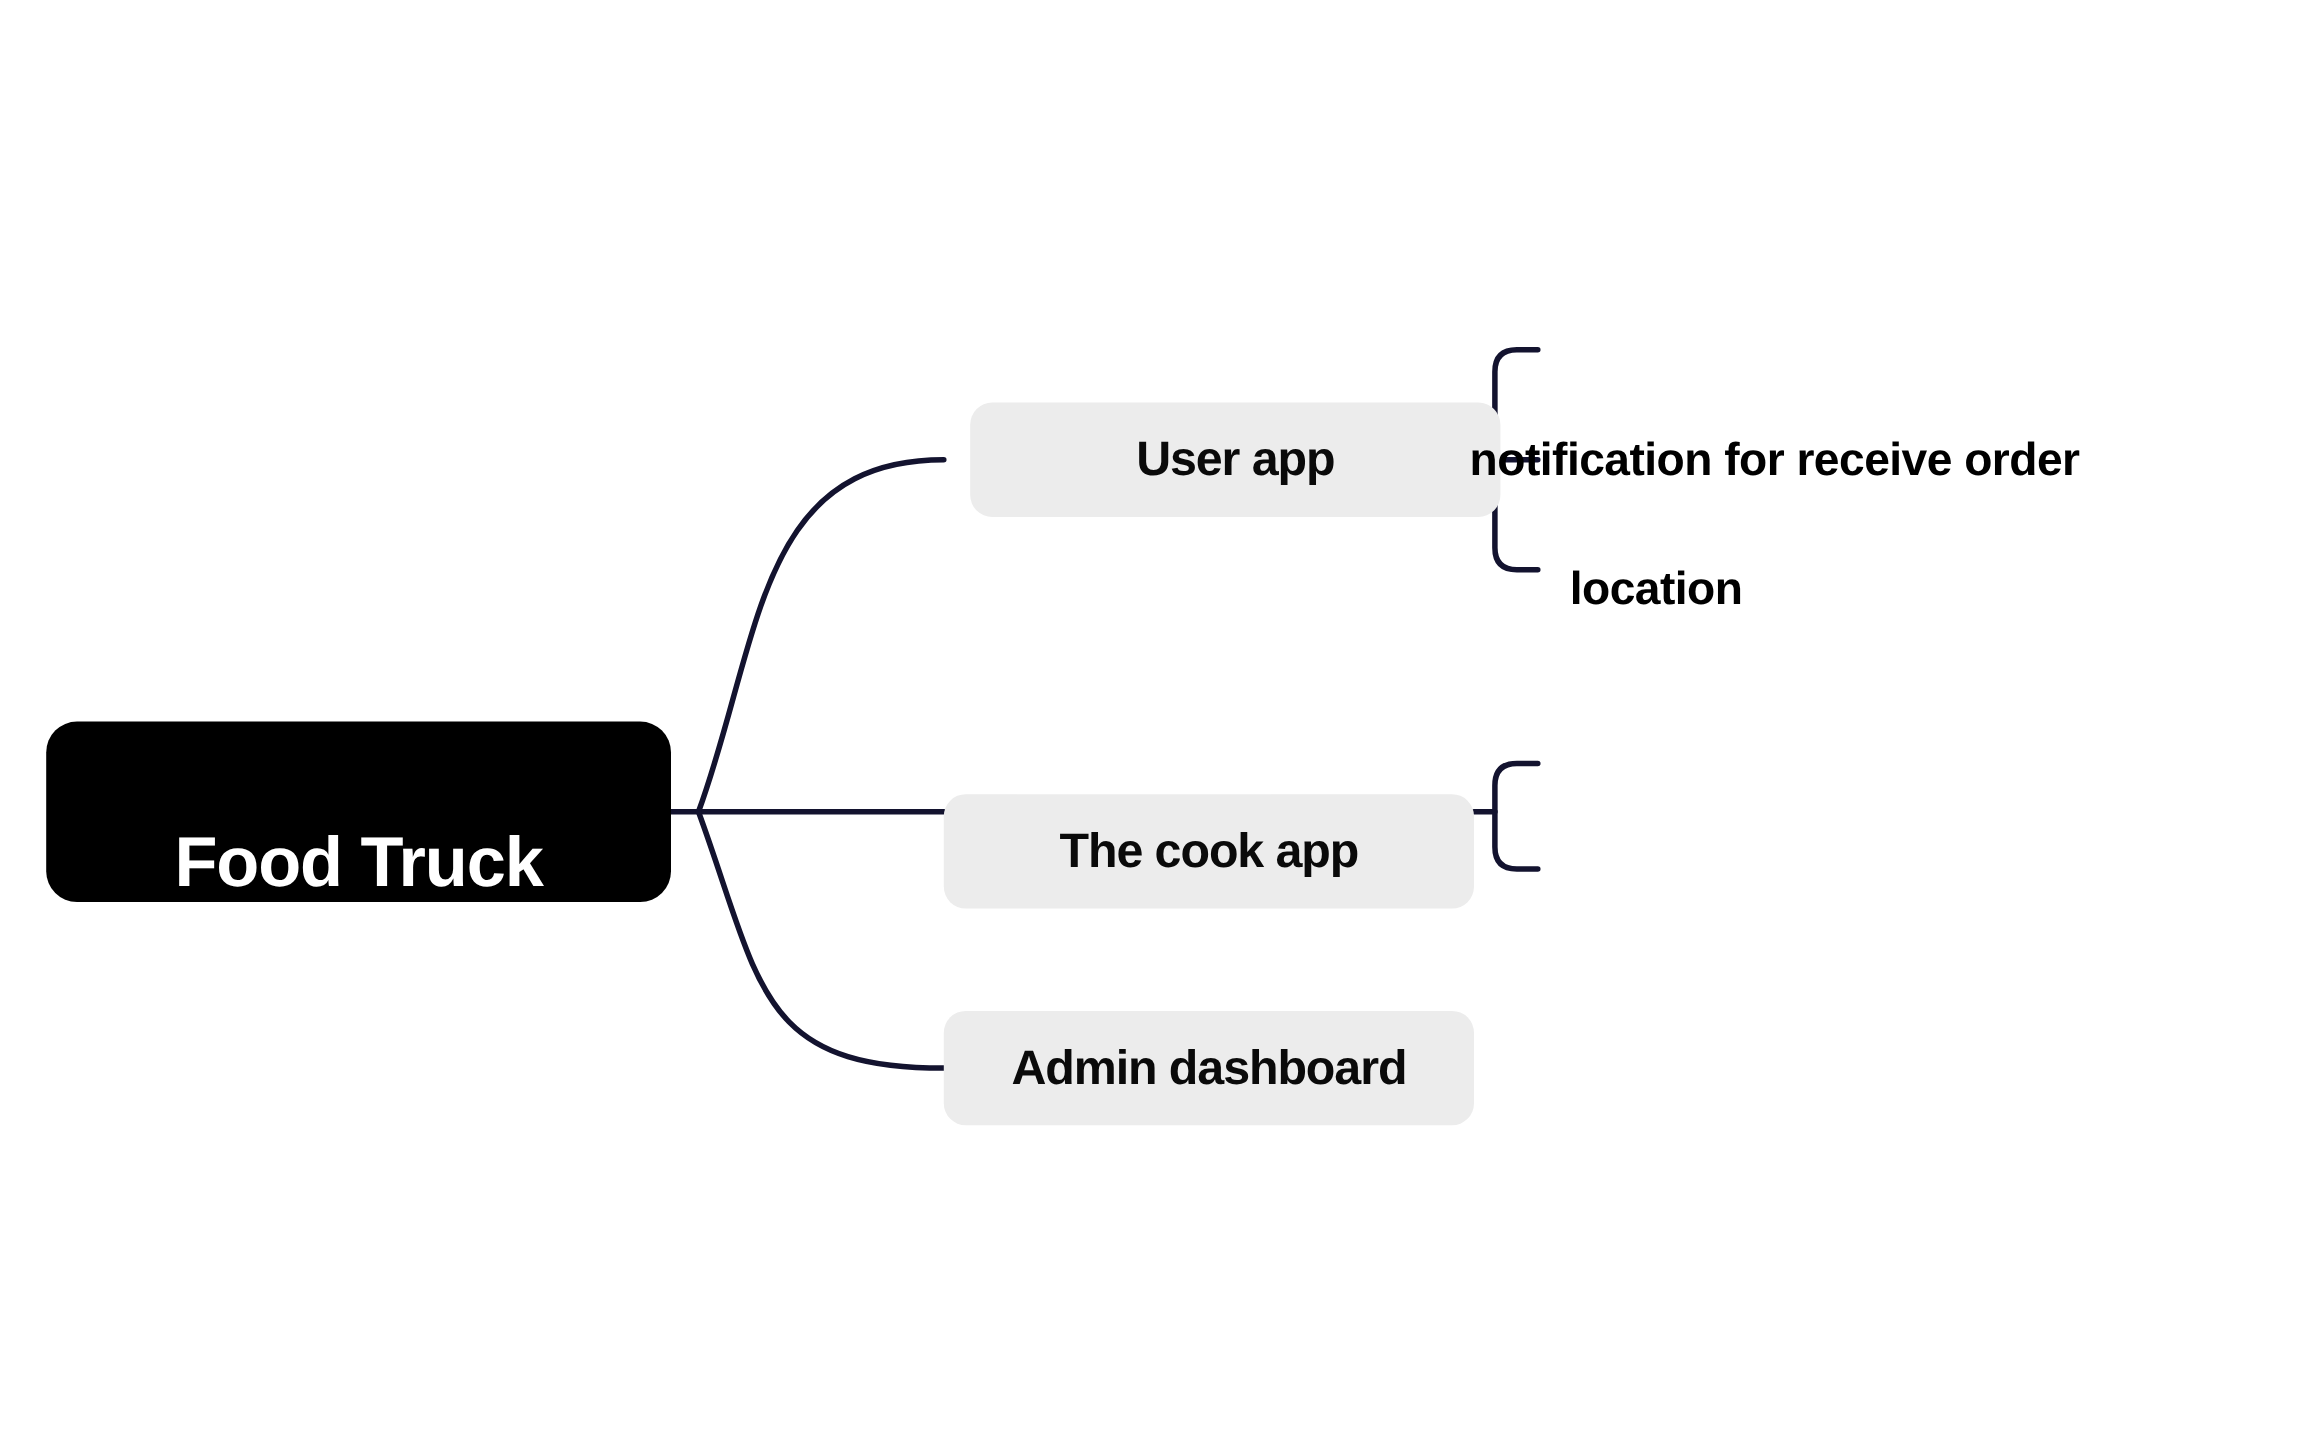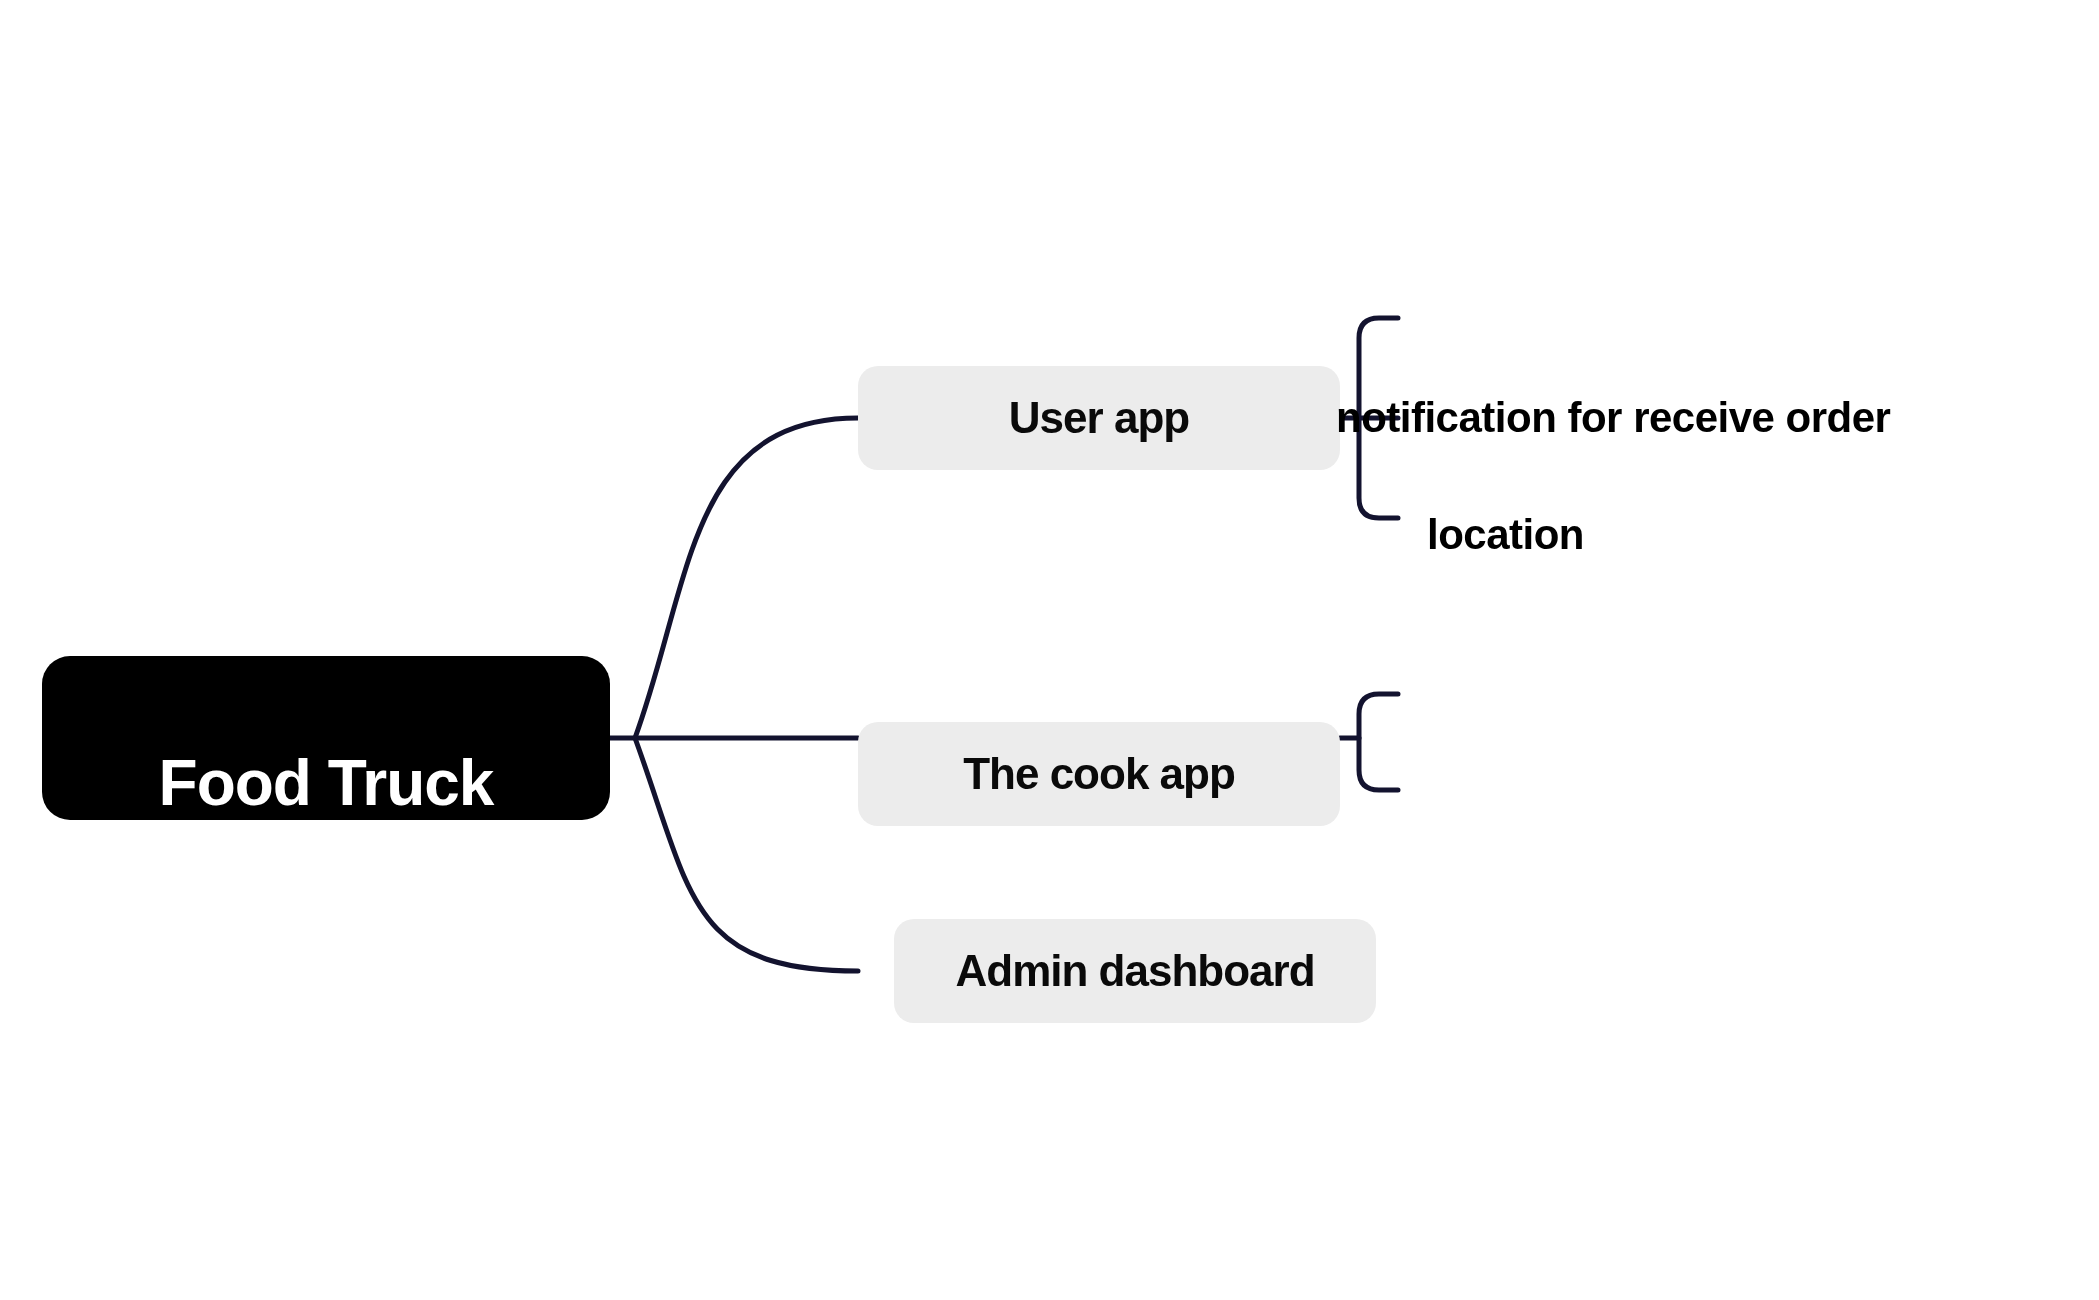--- a/index.html
+++ b/index.html
@@ -46,23 +46,23 @@
     left: 858px;
     width: 482px;
     height: 104px;
     background: #ececec;
     border-radius: 20px;
     color: #0a0a0a;
     font-size: 44px;
     font-weight: 700;
     letter-spacing: -1px;
   }
-  .branch-user  { top: 366px; }
+  .branch-user  { top: 366px; margin-left: 24px; }
   .branch-cook  { top: 722px; justify-content: center; }
-  .branch-admin { top: 919px; margin-left: 36px; }
+  .branch-admin { top: 919px; }
   .leaf {
     position: absolute;
     transform: translateY(-50%);
     color: #000000;
     font-size: 42px;
     font-weight: 700;
     letter-spacing: -0.5px;
     white-space: nowrap;
   }
   .leaf-0 { left: 1412px; top: 318px; }

